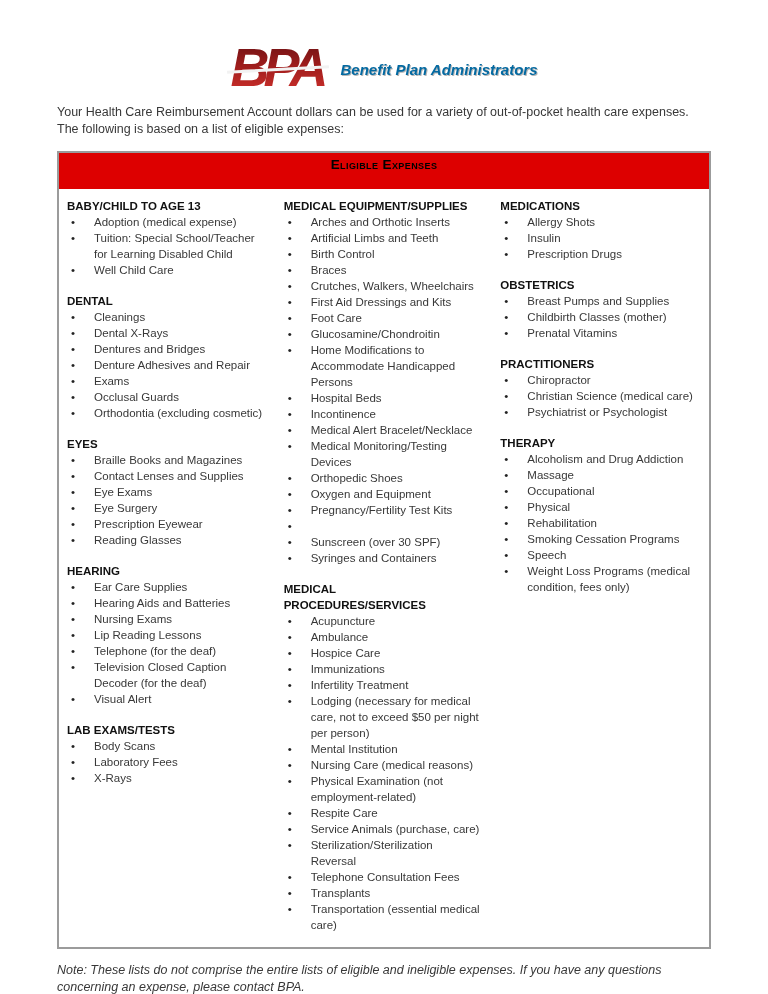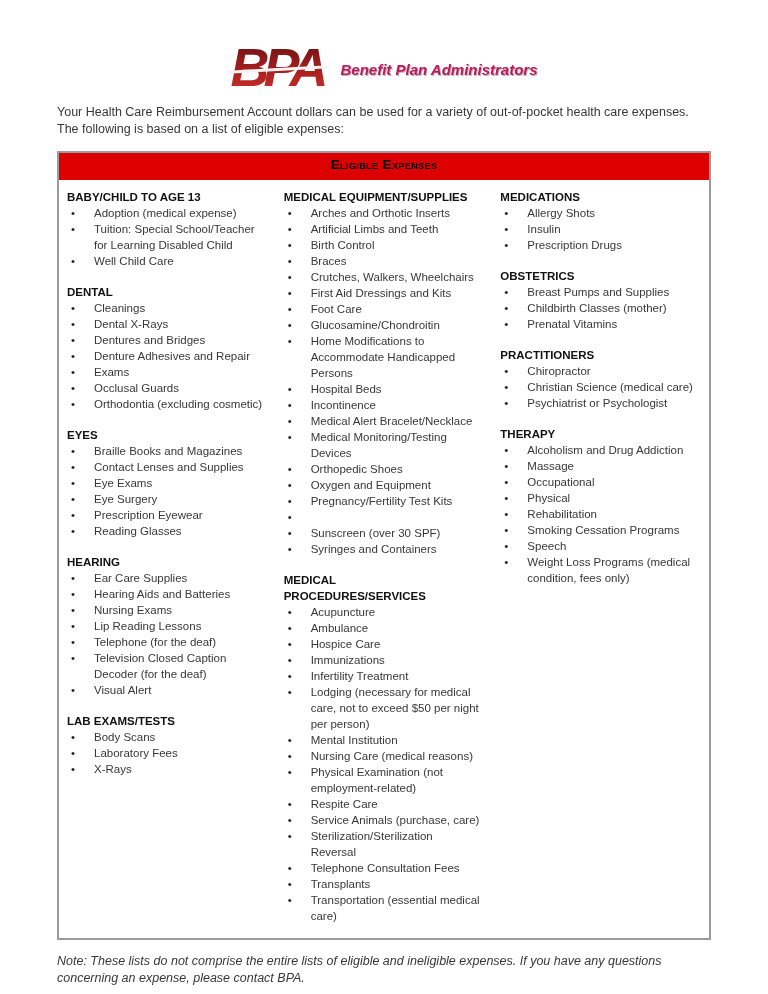--- a/index.html
+++ b/index.html
@@ -22,33 +22,33 @@
     background:linear-gradient(180deg,#6e1214 0%,#9c1c1c 45%,#cb2f2a 100%);
     -webkit-background-clip:text;background-clip:text;
     color:#a81f1f;-webkit-text-fill-color:transparent;
     text-shadow:none;
   }
   .logo-stripe{
     position:absolute;left:-4px;right:4px;top:52%;height:3px;
     background:#f2f2f2;transform:rotate(-3deg);pointer-events:none;
   }
   .logo-name{
-    font-size:15px;font-weight:bold;font-style:italic;color:#be185d;
+    font-size:15px;font-weight:bold;font-style:italic;color:#0369a1;
     text-shadow:1px 1px 0 #b5b5b5;white-space:nowrap;margin-top:4px;
   }
 
   
   .content{margin:0 57px;}
   .page-title{font-size:13px;font-weight:bold;color:var(--text-dark);margin-top:15px;}
   .intro{font-size:12.5px;color:var(--text-body);line-height:17px;margin-top:12px;}
 
   
   .expenses-table{margin-top:13px;border:2px solid var(--border-gray);}
   .table-header{
-    background:var(--header-bg);color:#000;height:27px;line-height:24px;
+    background:var(--header-bg);color:#000;height:36px;line-height:24px;
     text-align:center;font-weight:bold;font-size:13.5px;
     font-variant:small-caps;letter-spacing:0.4px;
   }
   .columns{display:grid;grid-template-columns:1fr 1fr 1fr;padding:9px 0 14px 0;}
   .col{padding:0 12px 0 8px;}
   .section{margin-top:15px;}
   .section:first-child{margin-top:0;}
   .section-title{font-size:11.5px;font-weight:bold;color:#111;line-height:16px;}
   .item{display:flex;font-size:11.5px;color:var(--text-body);line-height:16px;}
   .bullet{width:27px;flex:0 0 27px;padding-left:4px;color:#222;}

